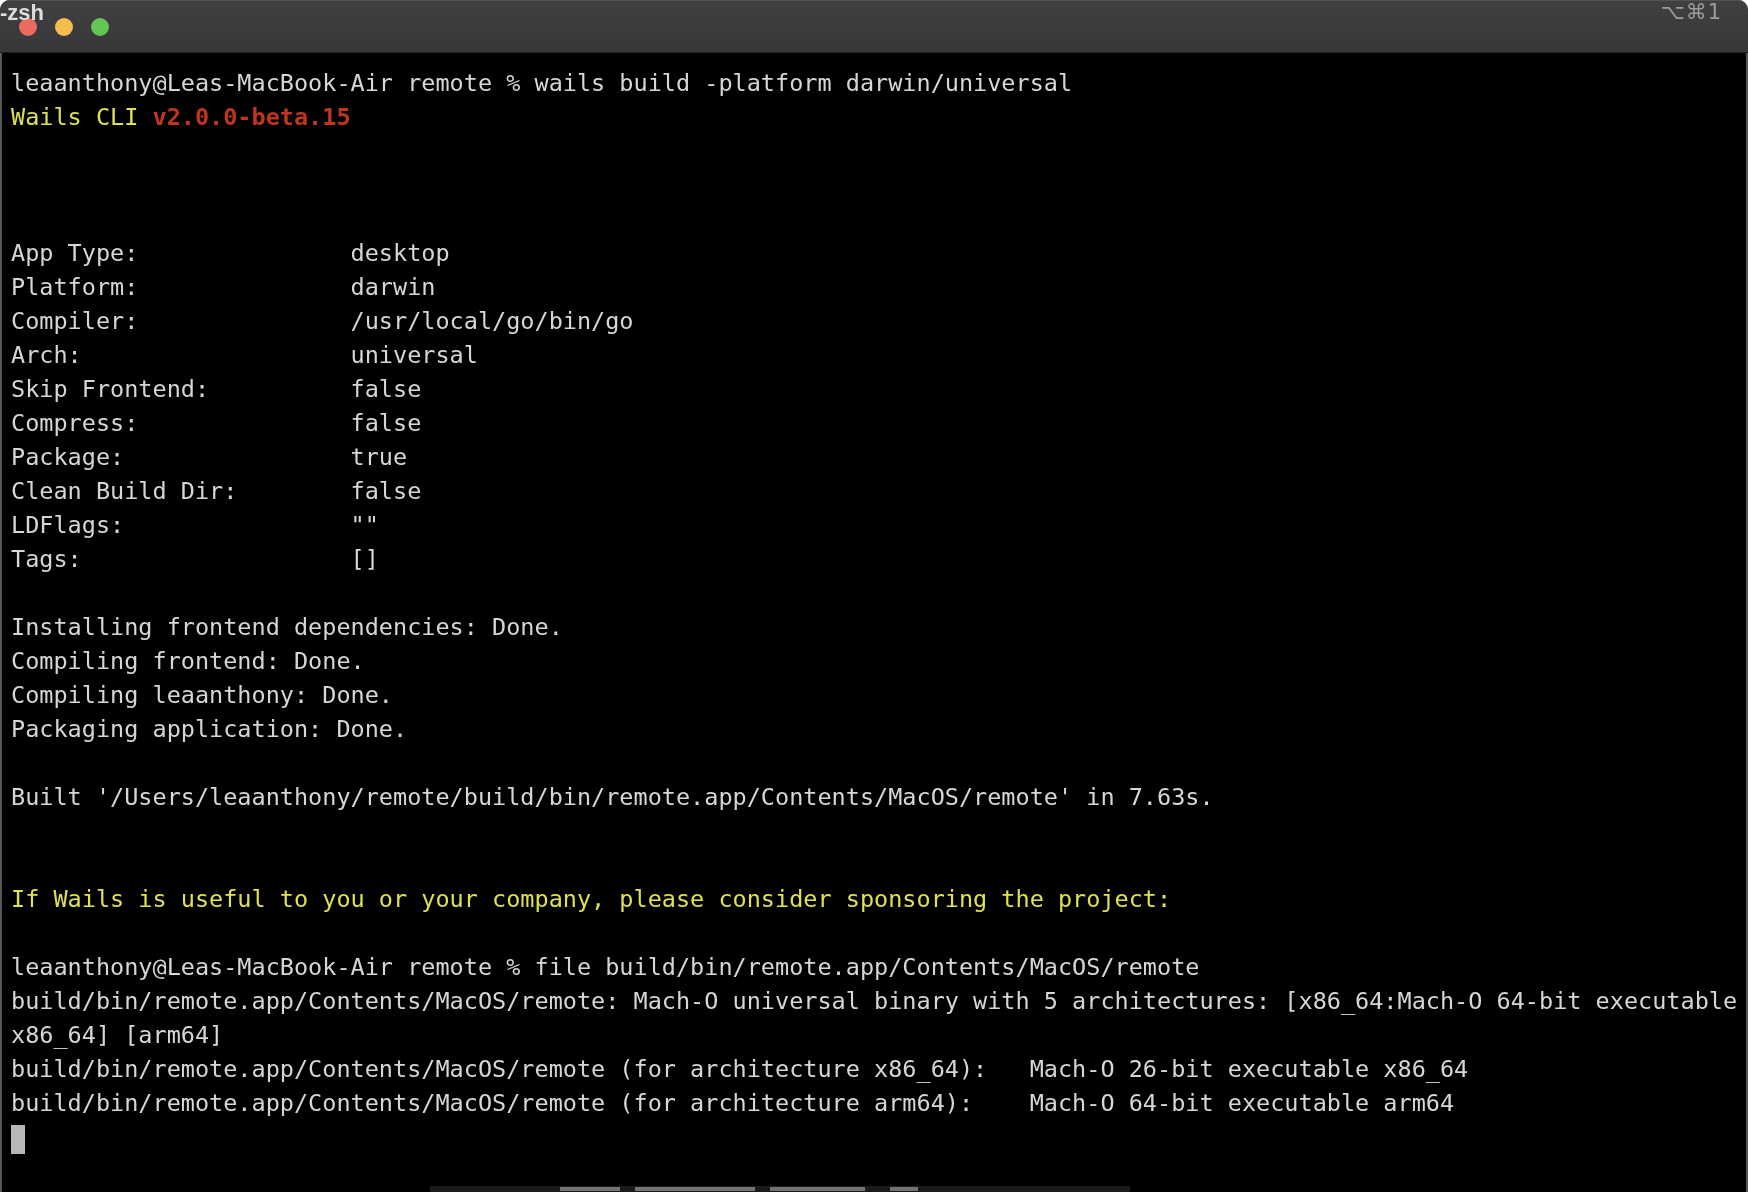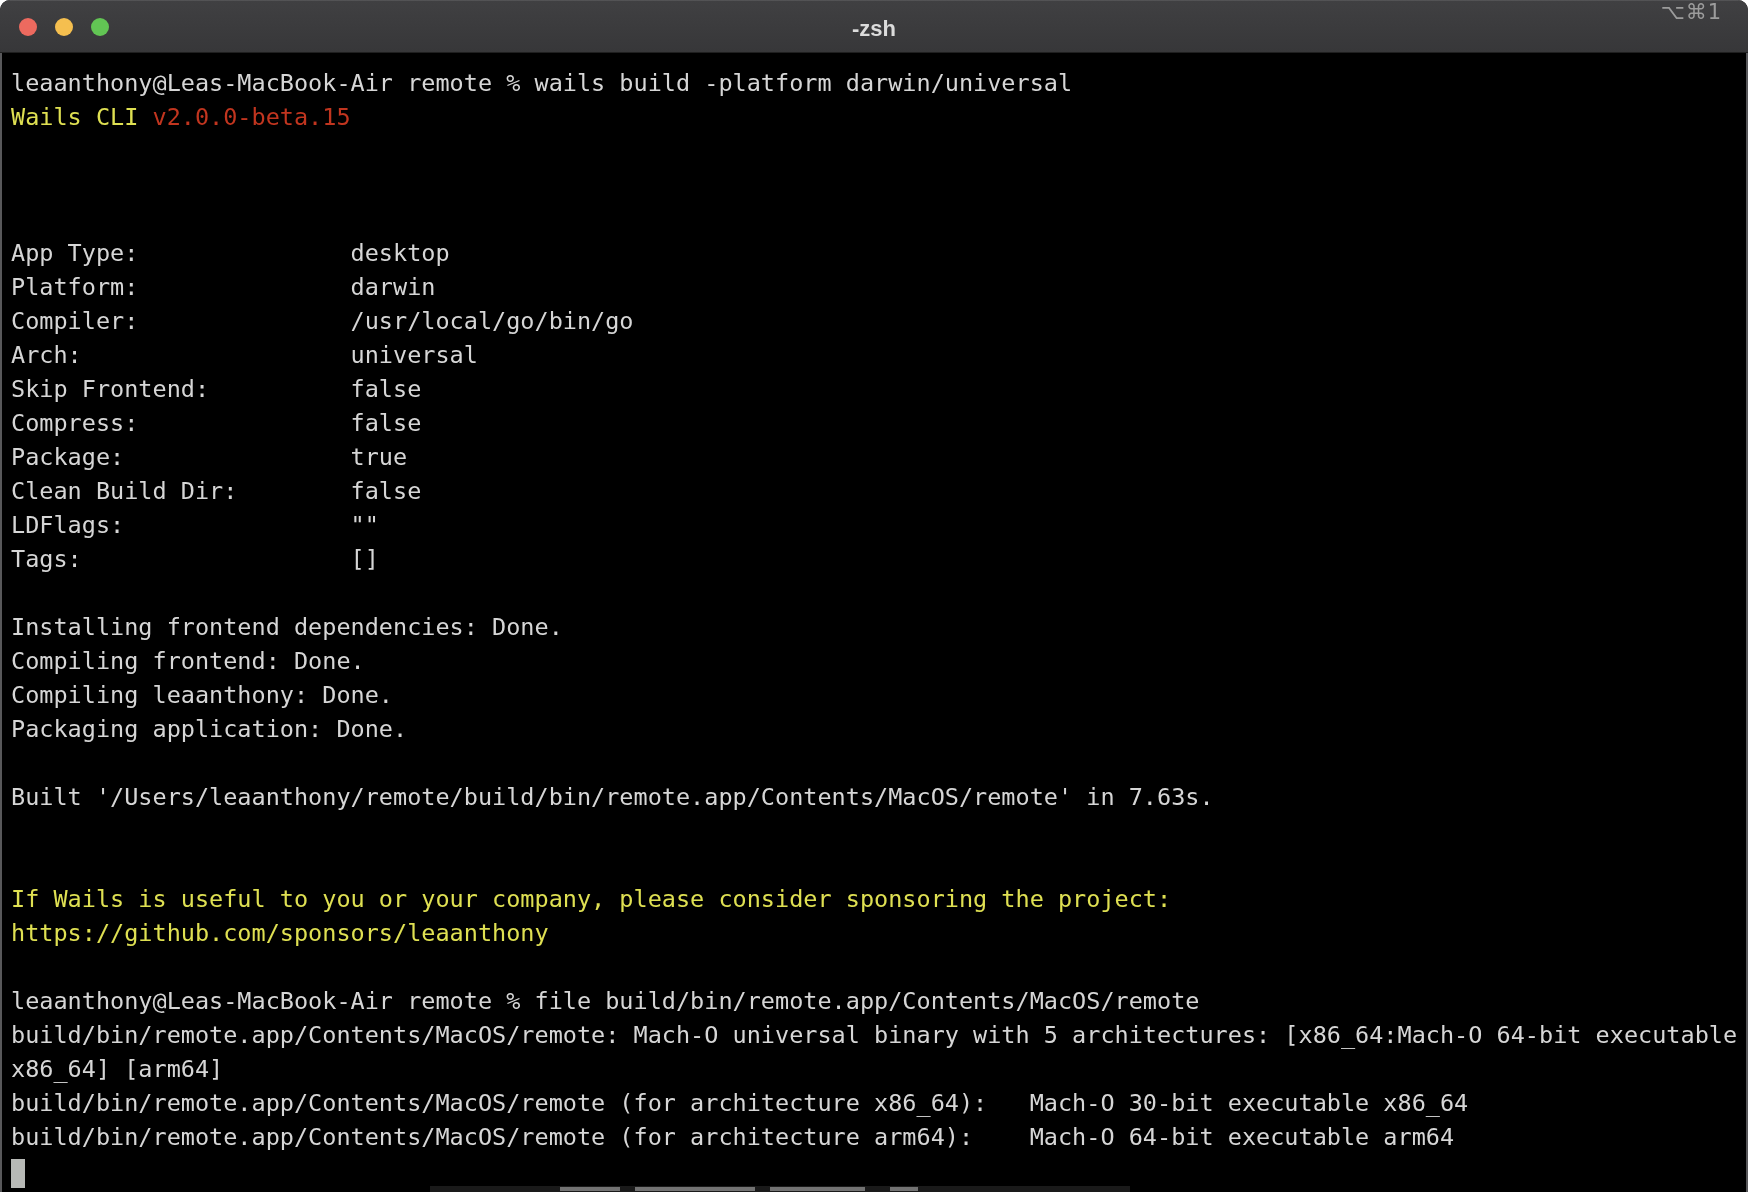--- a/index.html
+++ b/index.html
@@ -18,39 +18,39 @@
     background:linear-gradient(#404042,#373739);
     box-shadow:inset 0 1px 0 rgba(255,255,255,0.10);
     border-bottom:1px solid #1f1f1f;
   }
   .traffic{position:absolute;left:19px;top:18px;display:flex;gap:18px;}
   .light{width:18px;height:18px;border-radius:50%;display:inline-block;}
   .light.close{background:var(--close);}
   .light.min{background:var(--min);}
   .light.max{background:var(--max);}
   .title{
-    position:absolute;left:0;right:0;top:16px;height:43px;line-height:53px;
-    text-align:center;color:var(--title-fg);
+    position:absolute;left:0;right:0;top:0;height:43px;line-height:53px;
+    text-align:left;color:var(--title-fg);
     font:700 22px "Liberation Sans",sans-serif;
   }
   .shortcut{
     position:absolute;right:26px;top:0;height:53px;line-height:55px;
     color:var(--shortcut-fg);
     font:400 21px "DejaVu Sans",sans-serif;letter-spacing:1px;
   }
   .screen{
     position:relative;height:1139px;background:var(--bg);
     border-left:2px solid #58585a;border-right:2px solid #57575a;
     padding:13px 0 0 9px;overflow:hidden;
     font-family:"DejaVu Sans Mono",monospace;font-size:23.5px;color:var(--fg);
   }
   .line{height:34px;line-height:34px;white-space:pre;}
   .seg-fg{color:var(--fg);}
   .seg-yellow{color:var(--yellow);}
-  .seg-red{color:var(--red);}
+  .seg-red{color:var(--red);font-weight:bold;}
   .cursor{
     display:inline-block;width:14px;height:29px;background:var(--cursor);
     vertical-align:text-bottom;margin-bottom:-3px;
   }
   .artifact{position:absolute;bottom:0;left:430px;width:700px;height:6px;background:#1a1a1a;}
   .artifact span{position:absolute;top:1px;height:4px;background:#848484;opacity:0.85;}
   .artifact .f1{left:130px;width:60px;}
   .artifact .f2{left:205px;width:120px;}
   .artifact .f3{left:340px;width:95px;}
   .artifact .f4{left:460px;width:28px;}
@@ -88,26 +88,25 @@
       <div class="line"></div>
       <div class="line"><span class="seg-fg">Installing frontend dependencies: Done.</span></div>
       <div class="line"><span class="seg-fg">Compiling frontend: Done.</span></div>
       <div class="line"><span class="seg-fg">Compiling leaanthony: Done.</span></div>
       <div class="line"><span class="seg-fg">Packaging application: Done.</span></div>
       <div class="line"></div>
       <div class="line"><span class="seg-fg">Built '/Users/leaanthony/remote/build/bin/remote.app/Contents/MacOS/remote' in 7.63s.</span></div>
       <div class="line"></div>
       <div class="line"></div>
       <div class="line"><span class="seg-yellow">If Wails is useful to you or your company, please consider sponsoring the project:</span></div>
-      <div class="line"><span class="seg-yellow">https://github.com/sponsors/leaanthony</span></div>
       <div class="line"></div>
       <div class="line"><span class="seg-fg">leaanthony@Leas-MacBook-Air remote % file build/bin/remote.app/Contents/MacOS/remote</span></div>
       <div class="line"><span class="seg-fg">build/bin/remote.app/Contents/MacOS/remote: Mach-O universal binary with 5 architectures: [x86_64:Mach-O 64-bit executable</span></div>
       <div class="line"><span class="seg-fg">x86_64] [arm64]</span></div>
-      <div class="line"><span class="seg-fg">build/bin/remote.app/Contents/MacOS/remote (for architecture x86_64):   Mach-O 30-bit executable x86_64</span></div>
+      <div class="line"><span class="seg-fg">build/bin/remote.app/Contents/MacOS/remote (for architecture x86_64):   Mach-O 26-bit executable x86_64</span></div>
       <div class="line"><span class="seg-fg">build/bin/remote.app/Contents/MacOS/remote (for architecture arm64):    Mach-O 64-bit executable arm64</span></div>
       <div class="line"><span class="cursor"></span></div>
     </div>
 
   <div class="artifact">
     <span class="f1"></span>
       <span class="f2"></span>
       <span class="f3"></span>
       <span class="f4"></span>
   </div>

